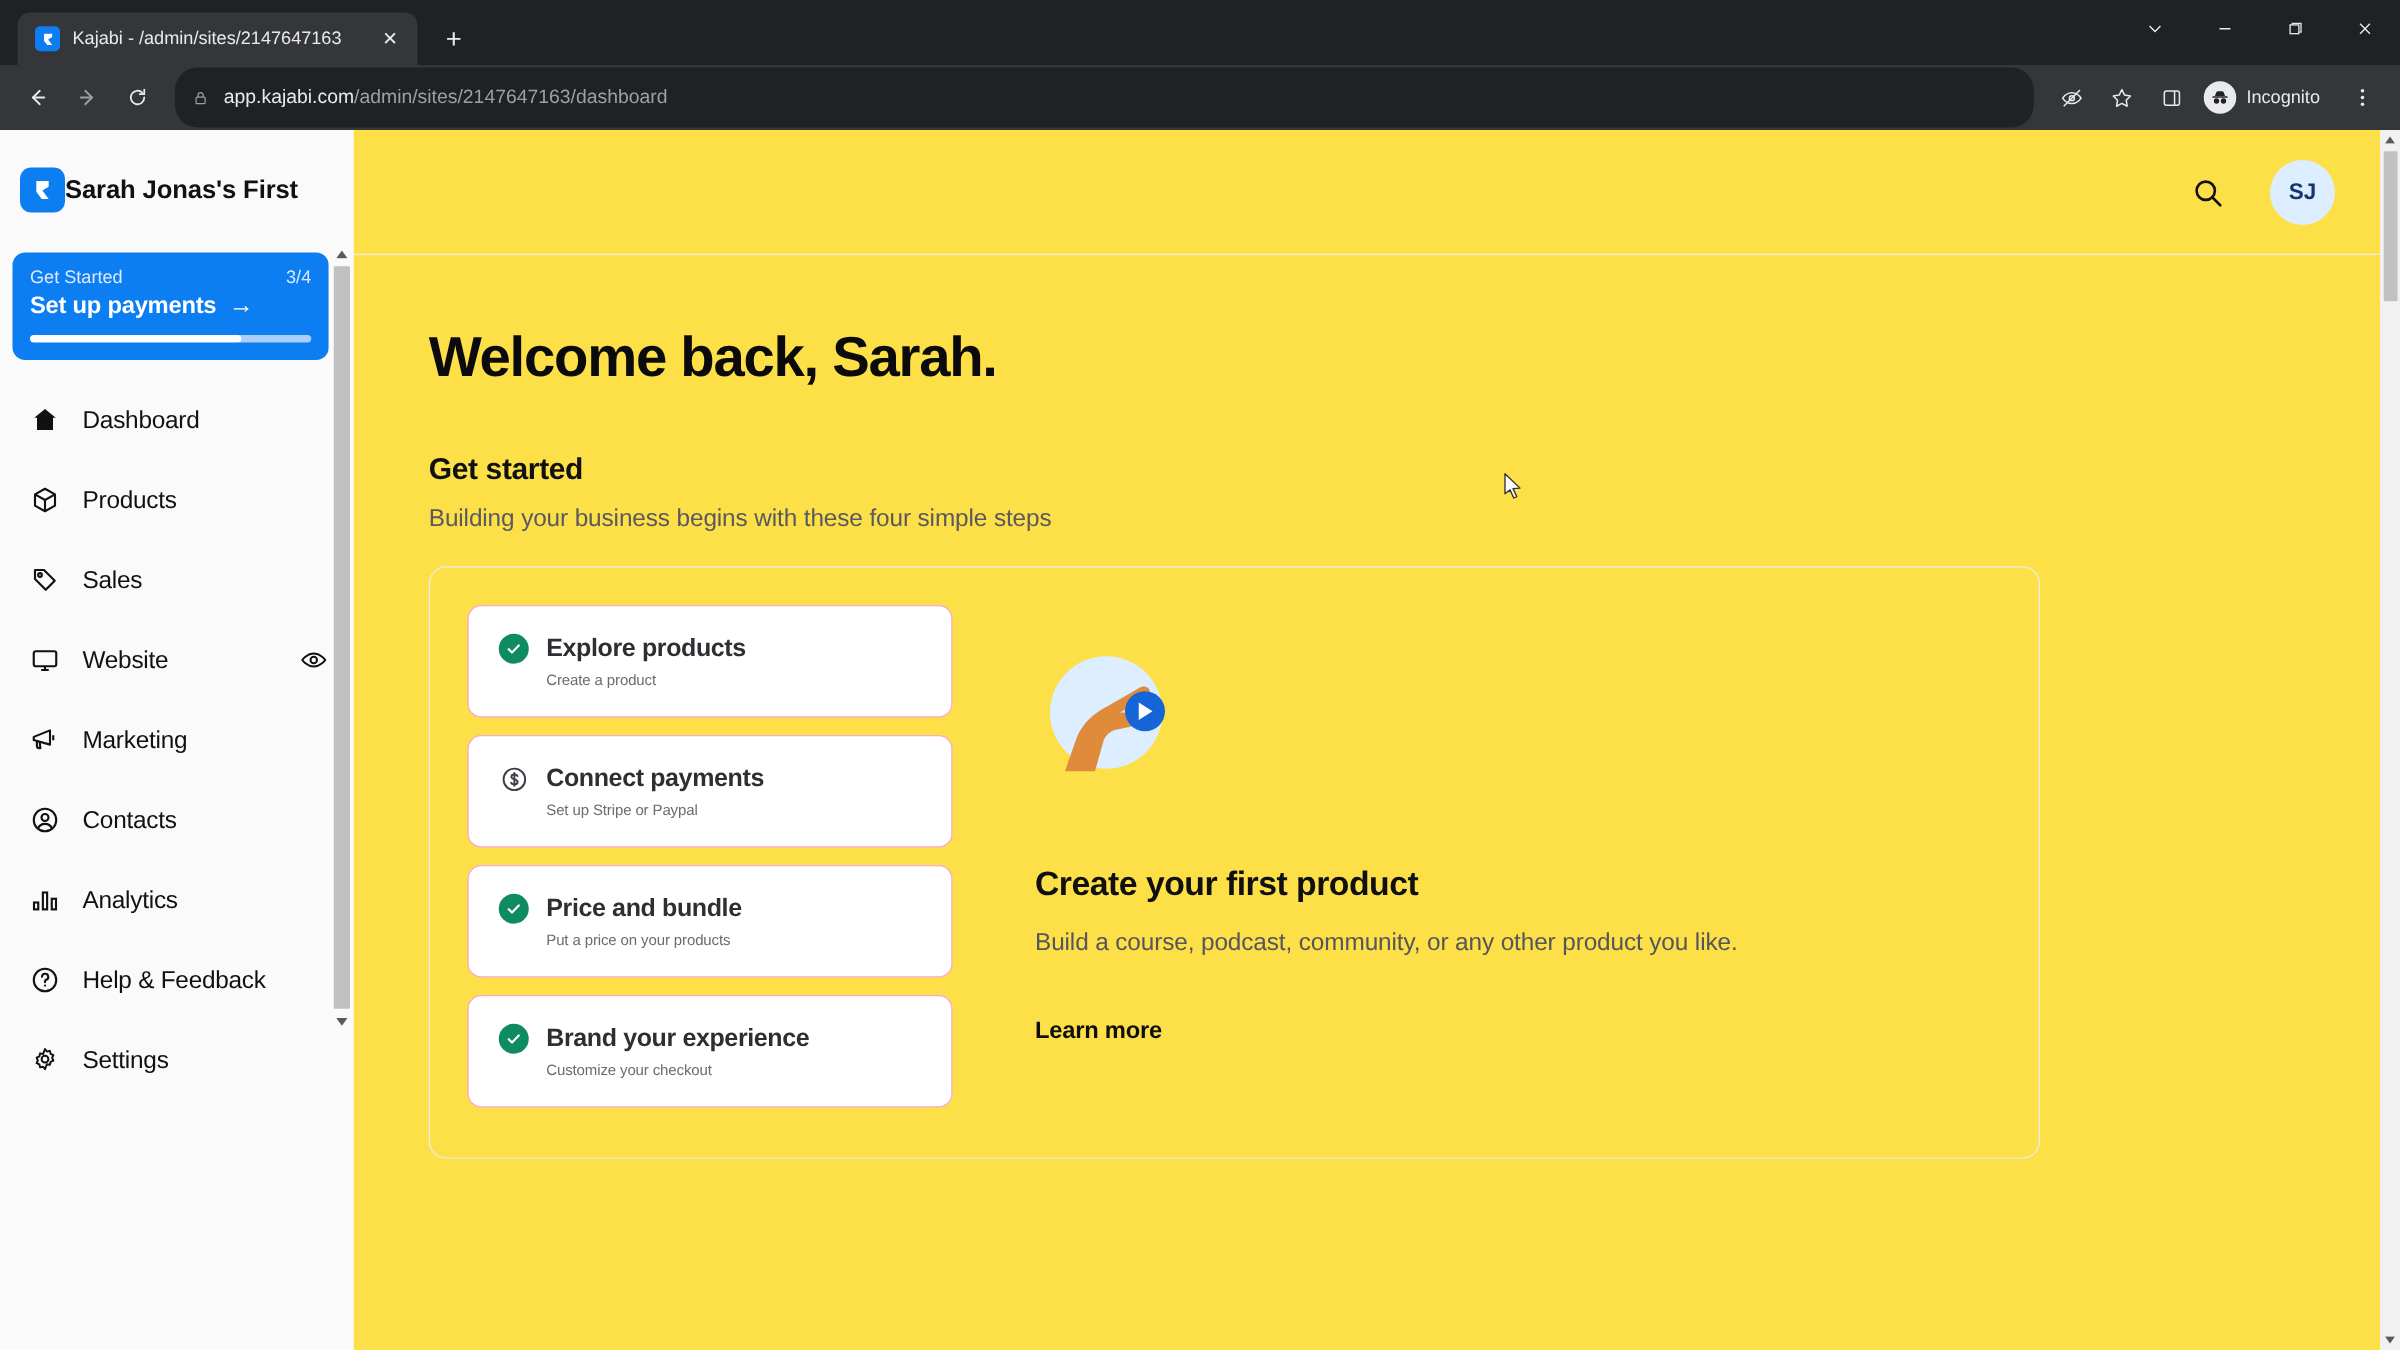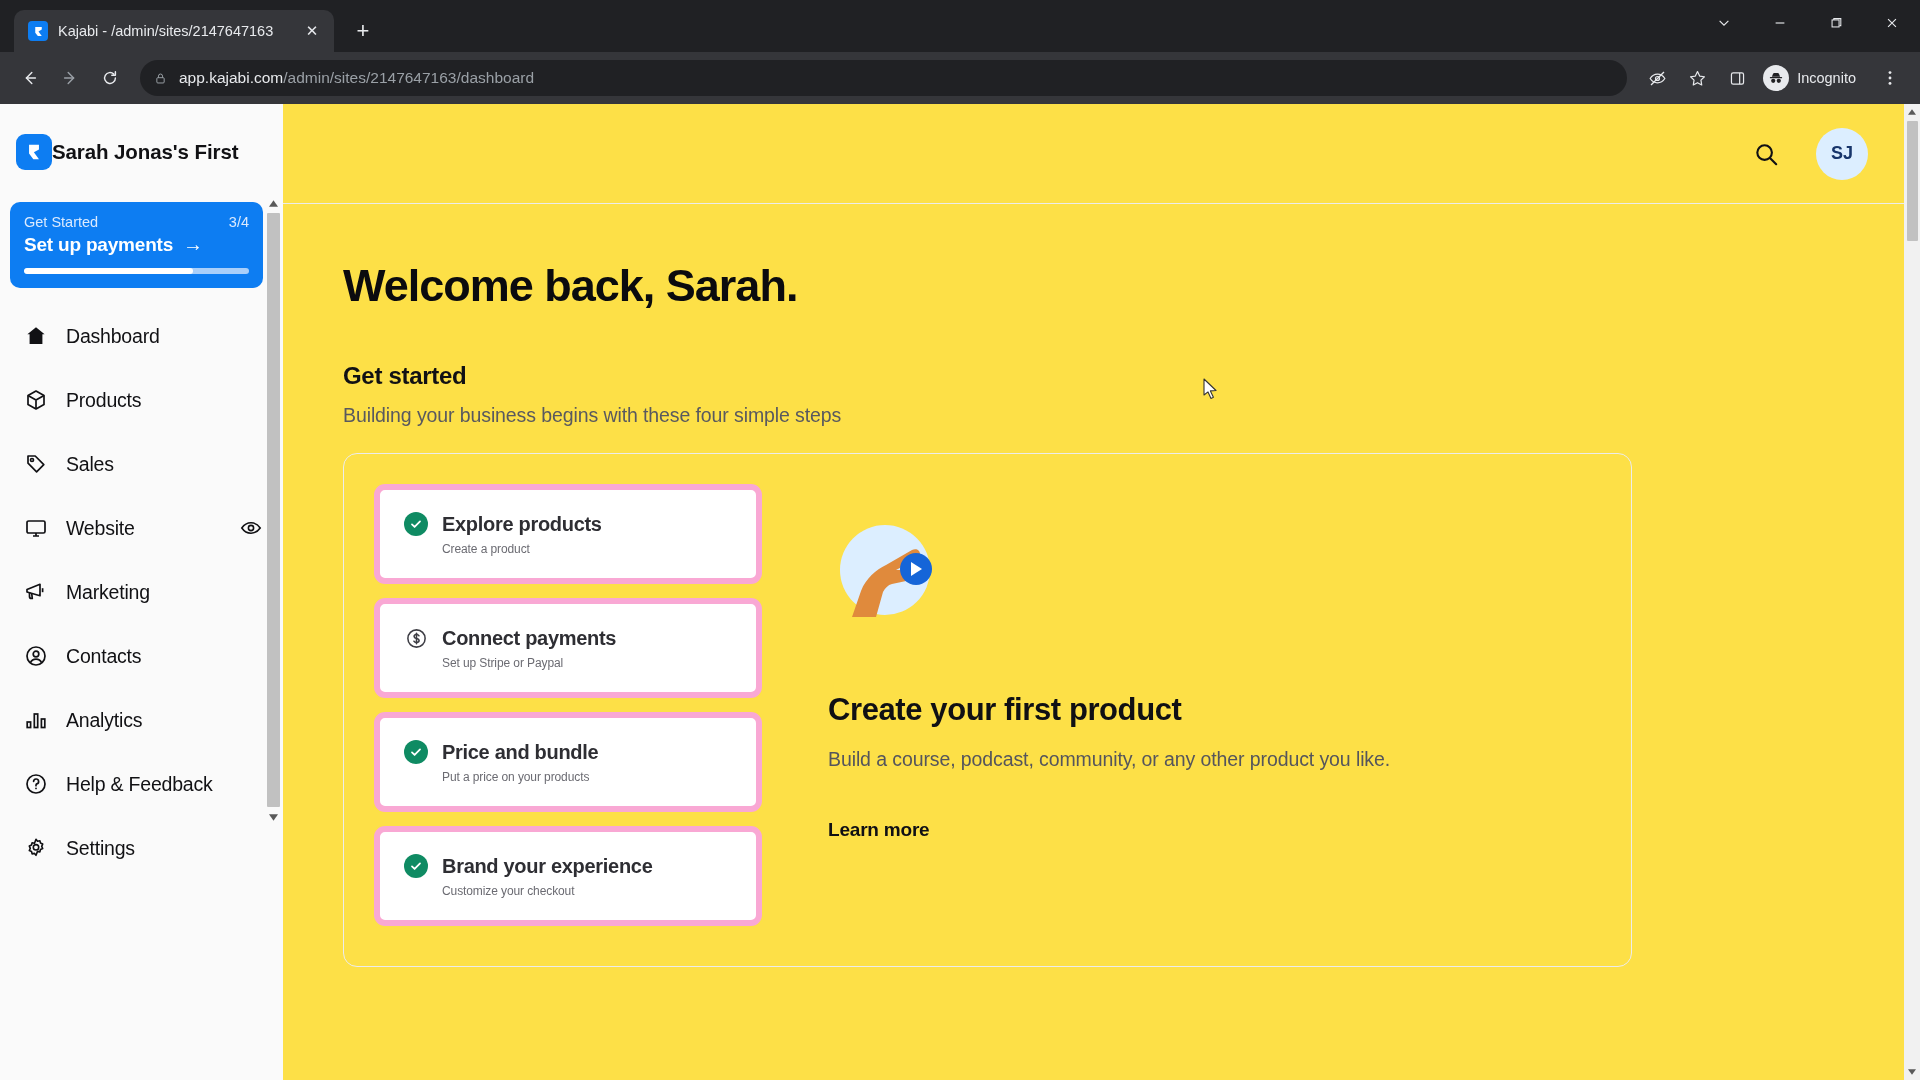--- a/index.html
+++ b/index.html
@@ -15,21 +15,21 @@
   .tab-favicon svg { display:block; }
   .tab-title { flex:1; color:#e8eaed; font-size:14.5px; white-space:nowrap; overflow:hidden; }
   .tab-close { width:24px; height:24px; display:flex; align-items:center; justify-content:center; color:#e8eaed; font-size:15px; flex:none; }
   .newtab { width:34px; height:34px; margin-left:12px; margin-bottom:4px; display:flex; align-items:center; justify-content:center; color:#e8eaed; font-size:22px; font-weight:300; }
 
   .wincontrols { position:absolute; right:0; top:0; height:46px; display:flex; }
   .wc { width:56px; height:46px; display:flex; align-items:center; justify-content:center; color:#e8eaed; }
 
   .toolbar { height:52px; background:#35363a; display:flex; align-items:center; padding:0 12px; gap:4px; }
   .tb-btn { width:36px; height:36px; border-radius:50%; display:flex; align-items:center; justify-content:center; color:#e8eaed; flex:none; }
-  .omnibox { flex:1; height:36px; background:#202124; border-radius:18px; display:flex; align-items:center; padding:0 14px; margin:0 8px; gap:12px; }
+  .omnibox { flex:1; height:48px; background:#202124; border-radius:18px; display:flex; align-items:center; padding:0 14px; margin:0 8px; gap:12px; }
   .omnibox-lock { color:#9aa0a6; display:flex; align-items:center; }
   .omni-url { font-size:15.5px; color:#9aa0a6; white-space:nowrap; }
   .omni-url b { color:#e8eaed; font-weight:400; }
   .incognito-pill { height:32px; border-radius:16px; display:flex; align-items:center; gap:8px; padding:0 12px 0 4px; color:#e8eaed; font-size:14.5px; }
   .incog-circle { width:26px; height:26px; border-radius:50%; background:#e8eaed; display:flex; align-items:center; justify-content:center; }
 
   
   .viewport { flex:1; background:#ffffff; display:flex; position:relative; overflow:hidden; }
 
   
@@ -62,30 +62,30 @@
   .search-btn { width:40px; height:40px; display:flex; align-items:center; justify-content:center; }
   .avatar { width:52px; height:52px; border-radius:50%; background:#dceeff; color:#17356b; display:flex; align-items:center; justify-content:center; font-size:18px; font-weight:700; }
 
   .content { padding:56px 0 0 60px; overflow:hidden; }
   .welcome { font-size:45px; font-weight:700; color:#0b0b0e; letter-spacing:-1px; }
   .sec-title { margin-top:50px; font-size:24px; font-weight:700; color:#111114; letter-spacing:-0.3px; }
   .sec-sub { margin-top:14px; font-size:19.5px; color:#59595f; letter-spacing:-0.1px; }
 
   .panel { margin-top:26px; width:1289px; border:1px solid #ececec; border-radius:14px; display:flex; padding:30px 0 40px 0; }
   .steps { width:428px; flex:none; padding:0 10px 0 30px; display:flex; flex-direction:column; gap:14px; }
-  .step { border:6px solid #f9a8d4; border-radius:11px; padding:22px 20px 22px 24px; background:#fff; }
+  .step { border:1px solid #f9a8d4; border-radius:11px; padding:22px 20px 22px 24px; background:#fff; }
   .step-head { display:flex; align-items:center; gap:14px; }
   .step-title { font-size:20px; font-weight:700; color:#2e2e33; letter-spacing:-0.3px; }
   .step-sub { margin-top:6px; margin-left:38px; font-size:12px; color:#6b6b72; letter-spacing:-0.1px; }
   .chk { width:24px; height:24px; border-radius:50%; background:#0f8b63; display:flex; align-items:center; justify-content:center; flex:none; }
   .dollar { width:24px; height:24px; flex:none; display:flex; align-items:center; justify-content:center; }
 
   .promo { flex:1; padding:28px 40px 0 56px; }
   .promo-art { width:120px; height:120px; position:relative; }
-  .promo-h { margin-top:60px; font-size:31px; font-weight:700; color:#101014; letter-spacing:-0.4px; }
+  .promo-h { margin-top:60px; font-size:27px; font-weight:700; color:#101014; letter-spacing:-0.4px; }
   .promo-p { margin-top:20px; font-size:19.5px; color:#55555c; letter-spacing:-0.1px; }
   .promo-link { margin-top:48px; font-size:19px; font-weight:700; color:#101014; letter-spacing:-0.2px; }
 
   
   .page-scroll { position:absolute; right:0; top:0; bottom:0; width:16px; background:#f1f1f1; display:flex; flex-direction:column; align-items:center; }
   .ps-arrow { width:16px; height:16px; display:flex; align-items:center; justify-content:center; }
   .ps-thumb { width:11px; height:120px; background:#c1c1c1; border-radius:1px; margin-top:1px; }
   .ps-spacer { flex:1; }
 
   .cursor { position:absolute; left:920px; top:274px; pointer-events:none; }

